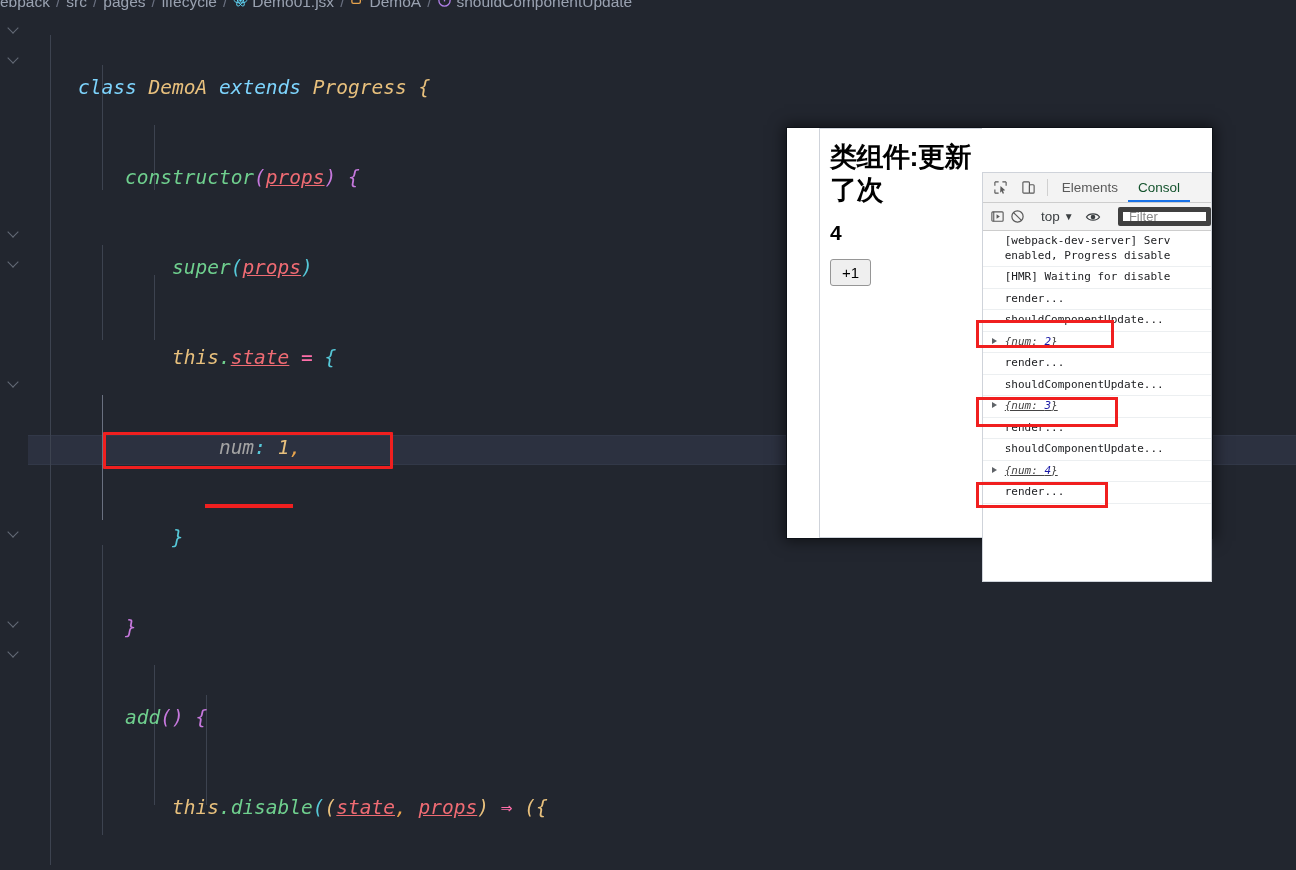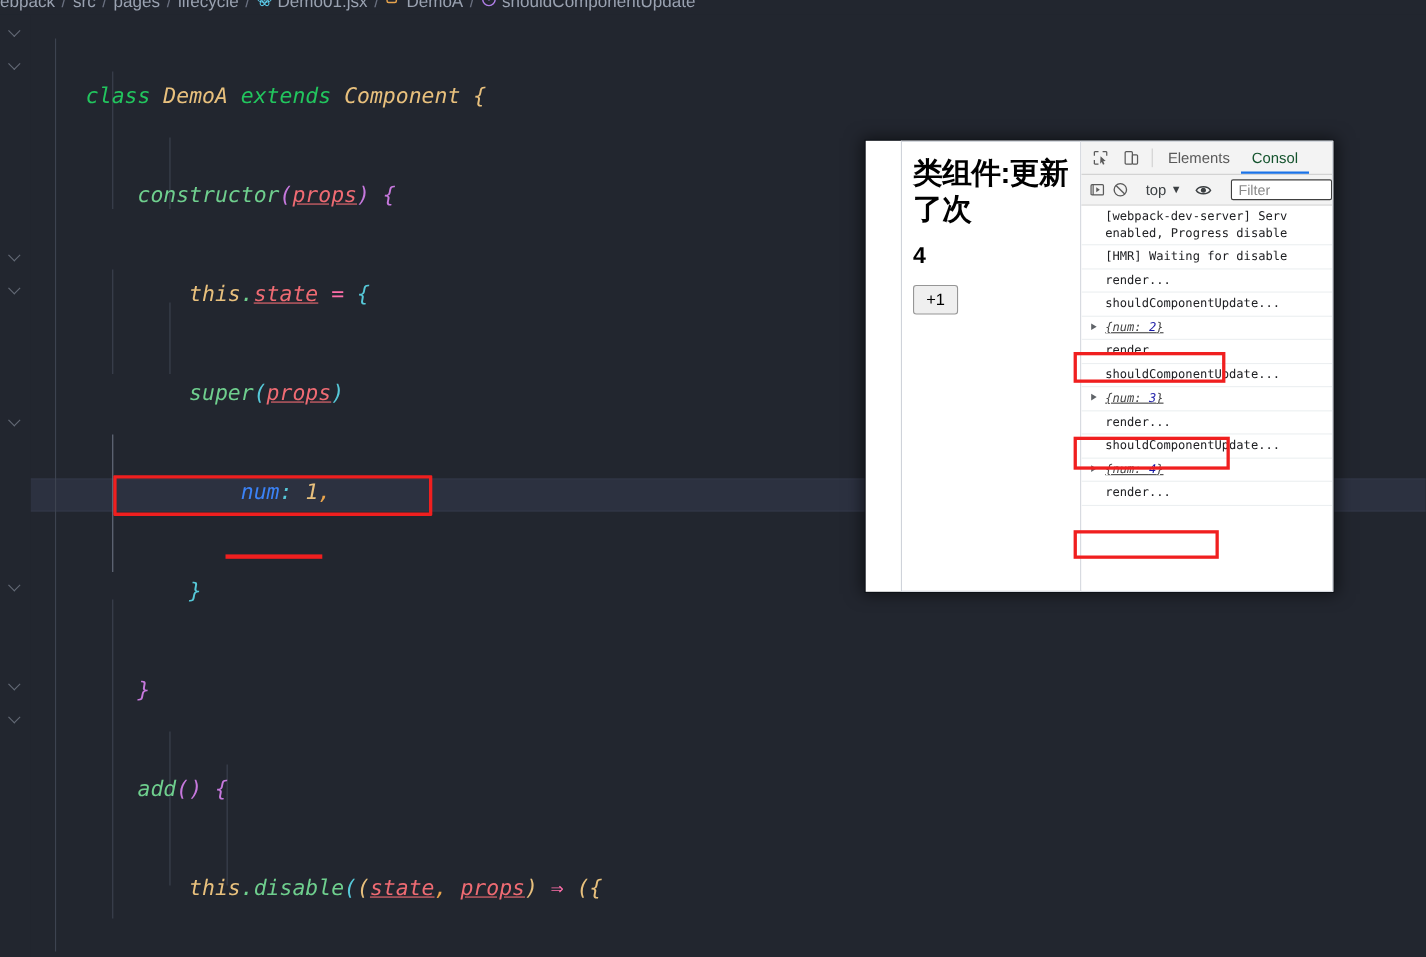--- a/index.html
+++ b/index.html
@@ -73,30 +73,30 @@
   
   #curline {
     position: absolute; left: 0; top: 435px;
     width: 1296px; height: 30px;
     background: #2c3140;
     border-top: 1px solid #323848;
     border-bottom: 1px solid #323848;
   }
 
   
-  .kw   { color: #22c55e; text-align: right; }        
+  .kw   { color: #7dd3fc; text-align: right; }        
   .typ  { color: #e8c07d; }        
   .fn   { color: #6fcf8e; }        
   .var  { color: #ef6b73; text-decoration: underline; }        
   .pun  { color: #56c8d8; }        
   .pun2 { color: #e8c07d; }        
   .pun3 { color: #c678dd; }        
   .pink { color: #ff6ea9; }        
   .num  { color: #e8c07d; }        
-  .prop { color: #3b82f6; }        
+  .prop { color: #a3a3a3; }        
   .dot  { color: #6fcf8e; }
   .org  { color: #e8a44d; }   
 
   
   .redbox {
     position: absolute;
     border: 3px solid #f01f1f;
     border-radius: 1px;
     pointer-events: none;
   }
@@ -151,20 +151,21 @@
   }
 
   
   #devtools {
     width: 250px; height: 100%;
     background: #fff;
     border: 1px solid #cfd3da;
     display: flex; flex-direction: column;
     overflow: hidden;
     font-family: "Liberation Sans", sans-serif;
+    margin-top: 44px;
   }
   #dt-tabs {
     height: 30px; flex: none;
     display: flex; align-items: stretch;
     background: #f3f3f3;
     border-bottom: 1px solid #cdcdcd;
     padding-left: 4px;
   }
   .dt-icbtn {
     width: 28px; display: flex; align-items: center; justify-content: center;
@@ -183,21 +184,21 @@
     background: #f3f3f3;
     border-bottom: 1px solid #cdcdcd;
     padding-left: 4px;
     font-size: 13px; color: #5a5a5a;
   }
   #dt-ctx { padding: 0 4px; font-size: 13.5px; color: #3c4043; }
   #dt-filter {
     margin-left: 6px;
     height: 19px; width: 120px;
     background: #fff;
-    border: 1px solid #404040;
+    border: 5px solid #404040;
     border-radius: 2px;
     font-size: 13px; color: #8a8a8a;
     display: flex; align-items: center;
     padding-left: 6px;
   }
 
   #dt-log {
     flex: 1; overflow: hidden; background: #fff;
     font-family: "DejaVu Sans Mono", monospace;
     font-size: 11px;
@@ -285,24 +286,24 @@
     <div class="guide" style="left:74px; top:232px; height:95px;"></div>
     <div class="guide active" style="left:74px; top:382px; height:125px;"></div>
     <div class="guide" style="left:74px; top:532px; height:290px;"></div>
     <div class="guide" style="left:126px; top:112px; height:65px;"></div>
     <div class="guide" style="left:126px; top:262px; height:65px;"></div>
     <div class="guide" style="left:126px; top:652px; height:140px;"></div>
     <div class="guide" style="left:178px; top:682px; height:110px;"></div>
   </div>
 
   <div id="code">
-    <div class="ln"><span class="kw">class</span> <span class="typ">DemoA</span> <span class="kw">extends</span> <span class="typ">Component</span> <span class="pun2">{</span></div>
+    <div class="ln"><span class="kw">class</span> <span class="typ">DemoA</span> <span class="kw">extends</span> <span class="typ">Progress</span> <span class="pun2">{</span></div>
     <div class="ln">    <span class="fn">constructor</span><span class="pun3">(</span><span class="var">props</span><span class="pun3">)</span> <span class="pun3">{</span></div>
+    <div class="ln">        <span class="fn">super</span><span class="pun">(</span><span class="var">props</span><span class="pun">)</span></div>
     <div class="ln">        <span class="typ">this</span><span class="dot">.</span><span class="var">state</span> <span class="pink">=</span> <span class="pun">{</span></div>
-    <div class="ln">        <span class="fn">super</span><span class="pun">(</span><span class="var">props</span><span class="pun">)</span></div>
     <div class="ln">            <span class="prop">num</span><span class="pun">:</span> <span class="num">1</span><span class="org">,</span></div>
     <div class="ln">        <span class="pun">}</span></div>
     <div class="ln">    <span class="pun3">}</span></div>
     <div class="ln">    <span class="fn">add</span><span class="pun3">()</span> <span class="pun3">{</span></div>
     <div class="ln">        <span class="typ">this</span><span class="dot">.</span><span class="fn">disable</span><span class="pun">(</span><span class="pun2">(</span><span class="var">state</span><span class="org">,</span> <span class="var">props</span><span class="pun2">)</span> <span class="pink">⇒</span> <span class="pun2">({</span></div>
     
     
     
     
     

